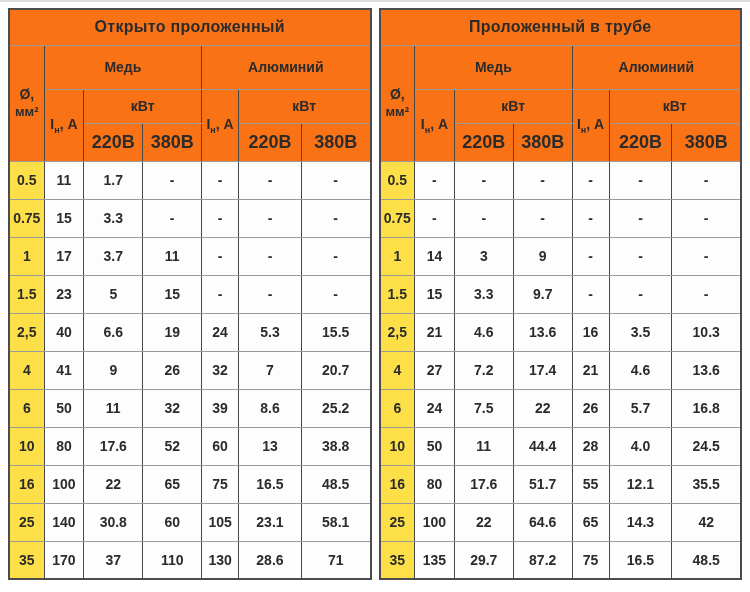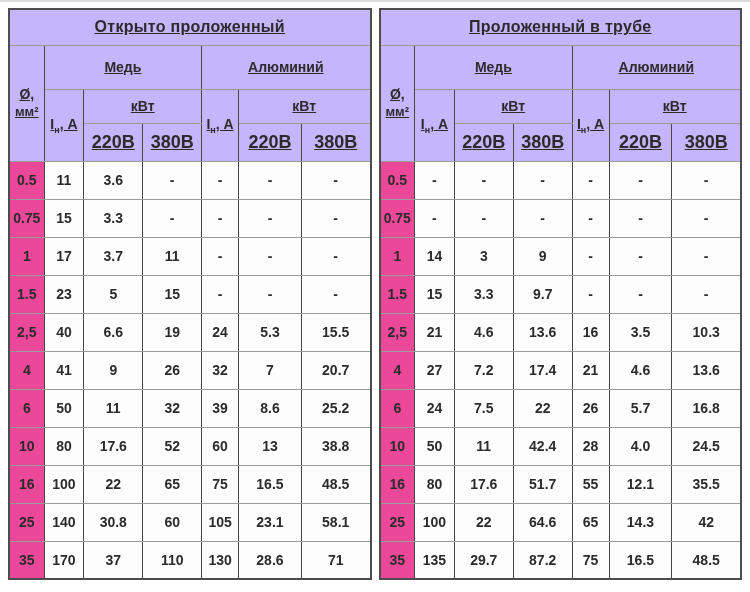--- a/index.html
+++ b/index.html
@@ -29,38 +29,38 @@
   th, td {
     border-left: 1px solid #474747;
     border-right: 1px solid #474747;
     border-top: 1px solid #9a9a9a;
     border-bottom: 1px solid #9a9a9a;
     text-align: center;
     vertical-align: middle;
     font-weight: bold;
     padding: 2px;
   }
-  thead th { background: #c4b5fd; text-decoration: underline; }
+  thead th { background: #f97316; }
   th.t-title {
     height: 36px;
     font-size: 16px;
     letter-spacing: 0.3px;
   }
   tr.r-metal th { height: 44px; font-size: 14px; }
   tr.r-kw th { height: 34px; font-size: 14px; }
   tr.r-volt th { height: 38px; font-size: 18px; }
   th.h-size { font-size: 15px; line-height: 1.3; }
   th.h-size .sz2 { font-size: 13px; }
   sub { font-size: 9px; }
   tbody td {
     background: #fdfdfd;
     height: 38px;
     font-size: 14px;
   }
-  tbody td.c-size { background: #ec4899; }
+  tbody td.c-size { background: #fde047; }
   col.c0 { width: 9.7%; }
   col.c1 { width: 11%; }
   col.c2 { width: 16.3%; }
   col.c3 { width: 16.3%; }
   col.c4 { width: 10.2%; }
   col.c5 { width: 17.4%; }
   col.c6 { width: 19.1%; }
 </style>
 </head>
 <body>
@@ -101,21 +101,21 @@
         <th>220В</th>
         <th>380В</th>
         <th>220В</th>
         <th>380В</th>
       </tr>
     </thead>
     <tbody>
         <tr>
           <td class="c-size">0.5</td>
           <td class="c-val">11</td>
-          <td class="c-val">3.6</td>
+          <td class="c-val">1.7</td>
           <td class="c-val">-</td>
           <td class="c-val">-</td>
           <td class="c-val">-</td>
           <td class="c-val">-</td>
         </tr>
         <tr>
           <td class="c-size">0.75</td>
           <td class="c-val">15</td>
           <td class="c-val">3.3</td>
           <td class="c-val">-</td>
@@ -303,21 +303,21 @@
           <td class="c-val">7.5</td>
           <td class="c-val">22</td>
           <td class="c-val">26</td>
           <td class="c-val">5.7</td>
           <td class="c-val">16.8</td>
         </tr>
         <tr>
           <td class="c-size">10</td>
           <td class="c-val">50</td>
           <td class="c-val">11</td>
-          <td class="c-val">42.4</td>
+          <td class="c-val">44.4</td>
           <td class="c-val">28</td>
           <td class="c-val">4.0</td>
           <td class="c-val">24.5</td>
         </tr>
         <tr>
           <td class="c-size">16</td>
           <td class="c-val">80</td>
           <td class="c-val">17.6</td>
           <td class="c-val">51.7</td>
           <td class="c-val">55</td>

